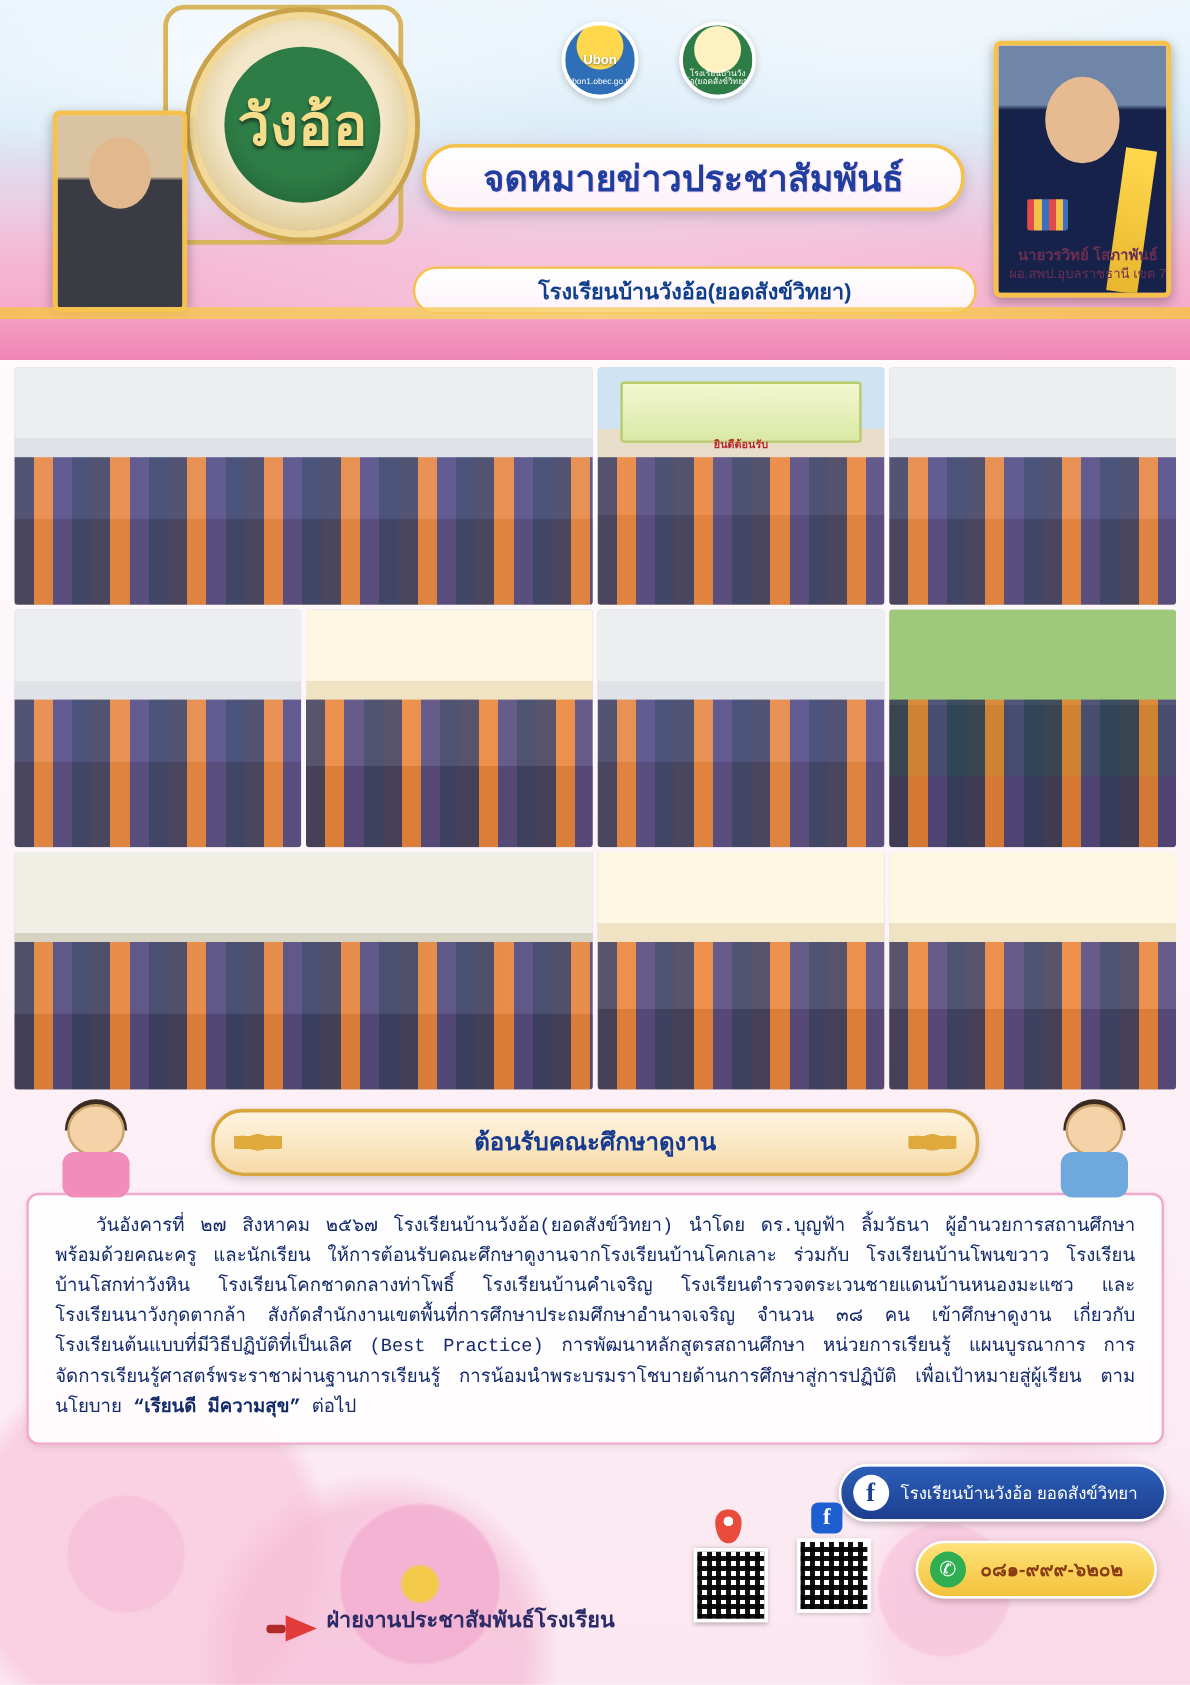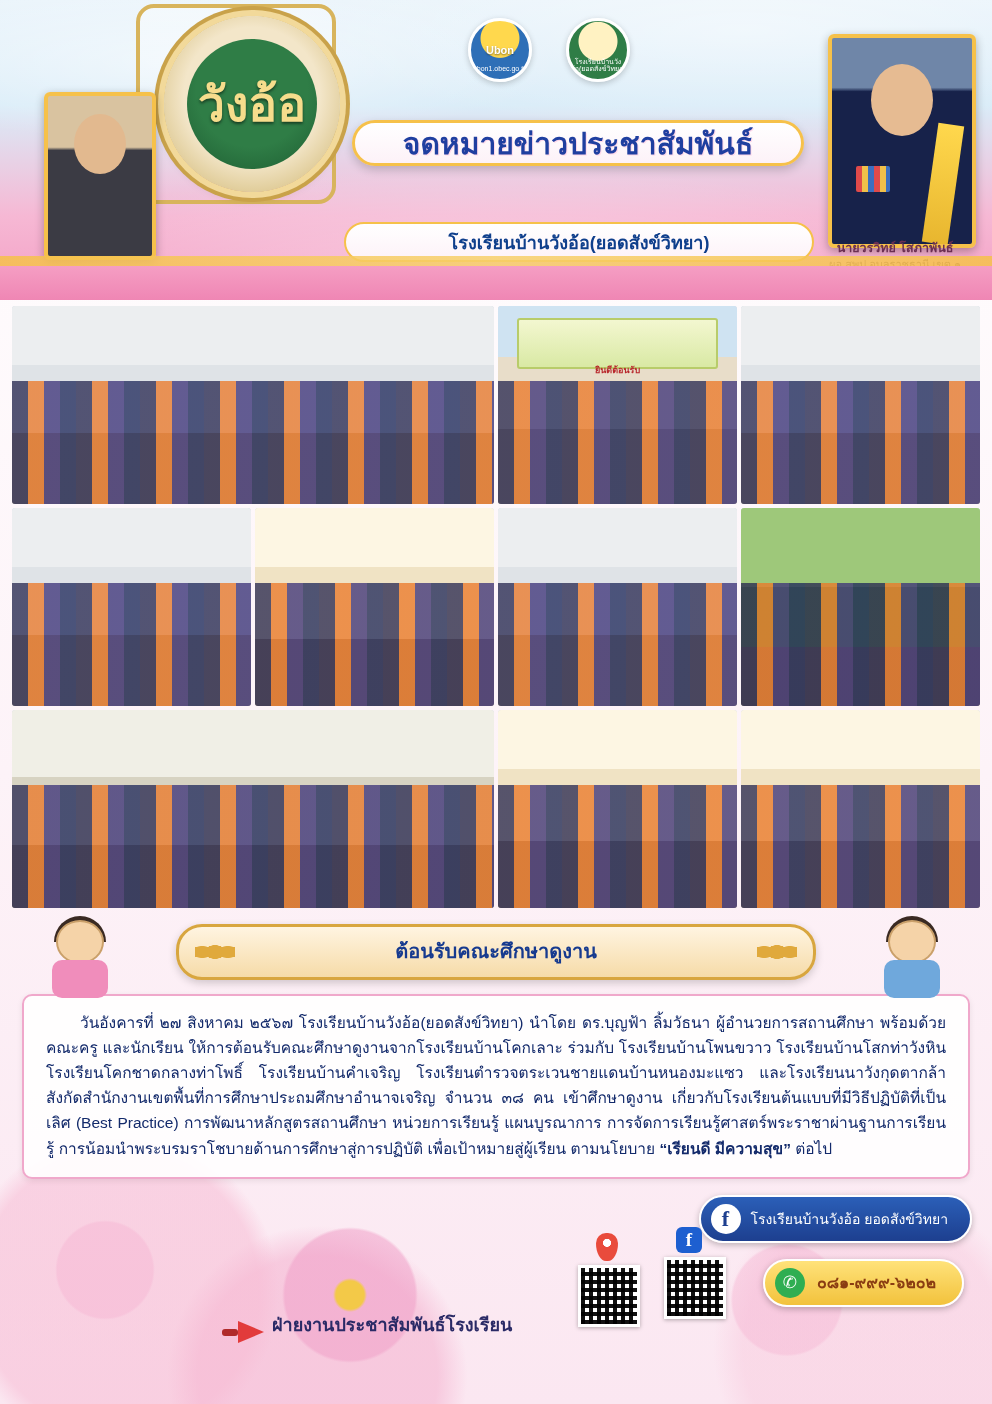--- a/index.html
+++ b/index.html
@@ -108,25 +108,25 @@
     border: 2px solid #ffffff;
     border-radius: 8px;
     padding: 5px 12px;
     text-align:center;
     font-size: 12.5px;
     line-height:1.35;
     box-shadow: 0 2px 6px rgba(0,0,0,.25);
     white-space: nowrap;
   }
   .name-tag.left { left: 14px; top: 286px; }
-  .name-tag.right { right: 19px; top: 200px; background: transparent; border:none; box-shadow:none; color:#6b2f52; font-weight:bold;margin-top:35px; }
+  .name-tag.right { right: 8px; top: 200px; background: transparent; border:none; box-shadow:none; color:#6b2f52; font-weight:bold; }
   .name-tag .sub { font-size: 11px; font-weight: normal; }
   
   .title-ribbon {
-    position:absolute; left: 352px; top: 120px; width: 452px; height: 46px;
+    position:absolute; left: 352px; top: 120px; width: 452px; height: 56px;
     background: linear-gradient(180deg,#ffffff,#fdf2f8);
     border: 3px solid #f6c14a;
     border-radius: 32px;
     display:flex; align-items:center; justify-content:center;
     box-shadow: 0 4px 10px rgba(0,0,0,.18);
   }
   .title-ribbon span {
     font-size: 30px; font-weight: bold; color:#1f3fa0;
     text-shadow: 1px 1px 0 #ffd9ea;
   }
@@ -218,20 +218,21 @@
     border-radius: 10px;
     padding: 14px 22px 16px 22px;
     box-shadow: 0 2px 6px rgba(0,0,0,.08);
   }
   .body-card p {
     font-size: 15.5px;
     line-height: 1.62;
     color: #132a6b;
     text-align: justify;
     text-indent: 34px;
+    font-family: Liberation Mono, monospace;
   }
   .hl { font-weight: bold; }
   
   .footer { position: relative; height: 168px; margin-top: 8px; }
   .fb-bar {
     position:absolute; right: 20px; top: 8px;
     display:flex; align-items:center; gap:10px;
     background: linear-gradient(180deg,#2b5fb8,#1d3f8f);
     border: 2px solid #ffffff;
     border-radius: 26px;
@@ -317,21 +318,21 @@
     </div>
 
     <div class="office-line">สำนักงานเขตพื้นที่การศึกษาประถมศึกษาอุบลราชธานี เขต ๑</div>
 
     <div class="name-tag left">
       <div>ดร.บุญฟ้า  ลิ้มวัธนา</div>
 
     </div>
     <div class="name-tag right">
       <div>นายวรวิทย์ โสภาพันธ์</div>
-      <div class="sub">ผอ.สพป.อุบลราชธานี เขต ๑</div>
+      <div class="sub">ผอ.สพป.อุบลราชธานี เขต 7</div>
     </div>
 
     <div class="hdr-band2"></div>
     <div class="hdr-band"></div>
   </div>
 
   <div class="grid">
     <div class="ph indoor" style="grid-column: span 6;">
       <div class="rm"></div>
       <div class="people"></div>

